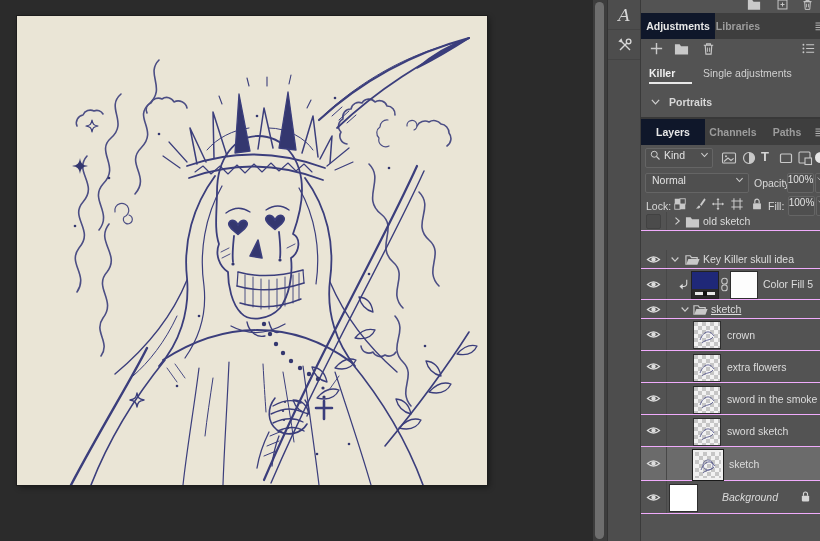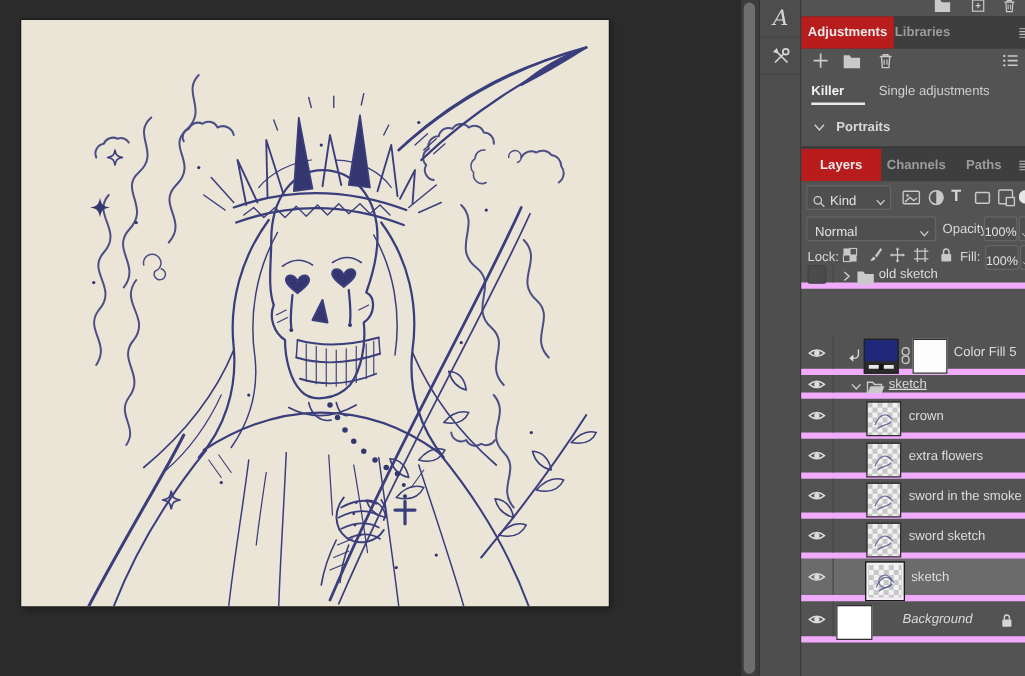--- a/index.html
+++ b/index.html
@@ -17,29 +17,29 @@
   
   #strip{left:607px;top:0;width:33px;height:541px;background:#4d4d4d;border-left:1px solid #333;}
   .strip-btn{position:absolute;left:0;width:33px;height:29px;display:flex;align-items:center;
              justify-content:center;border-bottom:1px solid #444;color:#d6d6d6;}
   .glyphA{font-family:"DejaVu Serif",serif;font-style:italic;font-size:17px;color:#d6d6d6;}
   
   #dock{left:640px;top:0;width:180px;height:541px;background:#535353;border-left:1px solid #3a3a3a;}
   .tabbar{position:absolute;left:0;width:180px;height:26px;background:#3e3e3e;overflow:hidden;}
   .tab{position:absolute;top:0;height:26px;display:flex;align-items:center;justify-content:center;
        font-size:10.5px;font-weight:bold;color:#9c9c9c;padding:0 4px;cursor:default;}
-  .tab.active{background:#b91c1c;color:#e8e8e8;align-items:center;}
+  .tab.active{background:#0f172a;color:#e8e8e8;align-items:center;}
   .menu-cut{position:absolute;top:7px;left:172px;width:14px;height:12px;color:#bdbdbd;}
   .ic{display:block;}
   .ibtn{position:absolute;display:flex;align-items:center;justify-content:center;color:#c9c9c9;}
   .lbl{position:absolute;font-size:10.5px;color:#d8d8d8;white-space:nowrap;}
   .field{position:absolute;background:#4f4f4f;border:1px solid #656565;border-radius:2px;
-         display:flex;align-items:flex-end;color:#e2e2e2;font-size:10.5px;box-sizing:border-box;}
+         display:flex;align-items:flex-start;color:#e2e2e2;font-size:10.5px;box-sizing:border-box;}
   
-  .lrow{position:absolute;left:0;width:180px;border-bottom:5px solid #f0abfc;box-sizing:border-box;}
+  .lrow{position:absolute;left:0;width:180px;border-bottom:1px solid #f0abfc;box-sizing:border-box;}
   .lrow.selected{background:#6b6b6b;}
   .eyecell{position:absolute;left:0;top:0;bottom:0;width:25px;border-right:1px solid #484848;
            display:flex;align-items:center;justify-content:center;color:#dcdcdc;}
   .hidebox{width:13px;height:13px;border-radius:2px;background:#4b4b4b;border:1px solid #424242;}
   .rlabel{position:absolute;top:0;bottom:0;display:flex;align-items:center;
           font-size:10.5px;color:#dcdcdc;white-space:nowrap;}
   .thumb-checker{position:absolute;width:26px;height:26px;border:1px solid #2e2e2e;
       background:repeating-conic-gradient(#f2f2f2 0% 25%, #c6c6c6 25% 50%);background-size:8px 8px;}
   .thumb-checker svg{position:absolute;left:0;top:0;}
   .selframe{border:2px solid #f0f0f0;outline:1px solid #1a1a1a;}
@@ -491,20 +491,38 @@
         </div>
       <div class="ibtn" style="left:44px;top:2px;">
           <svg class="ic" width="15" height="15">
             <use href="#i-folder"></use>
           </svg>
         </div>
       <div class="rlabel" style="left:62px;">old sketch</div>
     </div>
 
 
+    <div class="lrow" style="top:105px;height:19px;">
+      <div class="eyecell">
+          <svg class="ic" width="15" height="15">
+            <use href="#i-eye"></use>
+          </svg>
+        </div>
+      <div class="ibtn" style="left:28px;top:3px;color:#cfcfcf">
+          <svg class="ic" width="12" height="12">
+            <use href="#i-chevd"></use>
+          </svg>
+        </div>
+      <div class="ibtn" style="left:44px;top:2px;">
+          <svg class="ic" width="15" height="15">
+            <use href="#i-folder-open"></use>
+          </svg>
+        </div>
+      <div class="rlabel" style="left:62px;">Key Killer skull idea</div>
+    </div>
 
     <div class="lrow" style="top:124px;height:31px;">
       <div class="eyecell">
           <svg class="ic" width="15" height="15">
             <use href="#i-eye"></use>
           </svg>
         </div>
       <div class="ibtn" style="left:36px;top:9px;color:#dcdcdc">
           <svg class="ic" width="13" height="13">
             <use href="#i-clip"></use>

